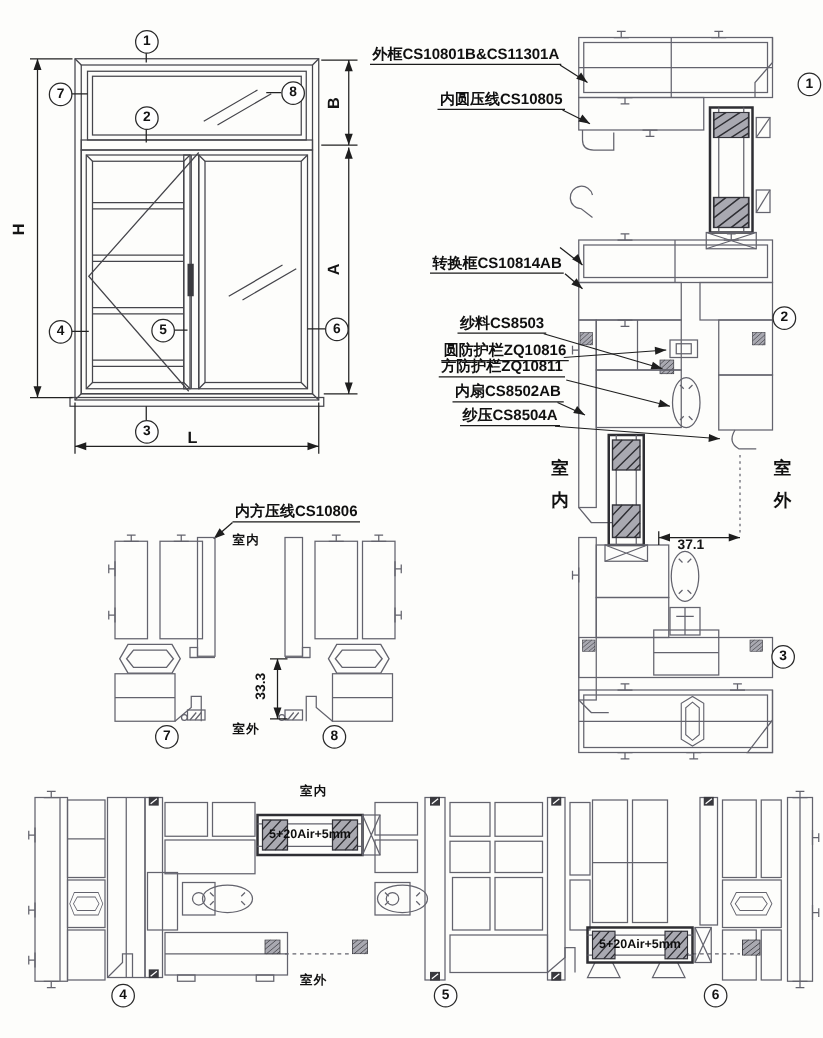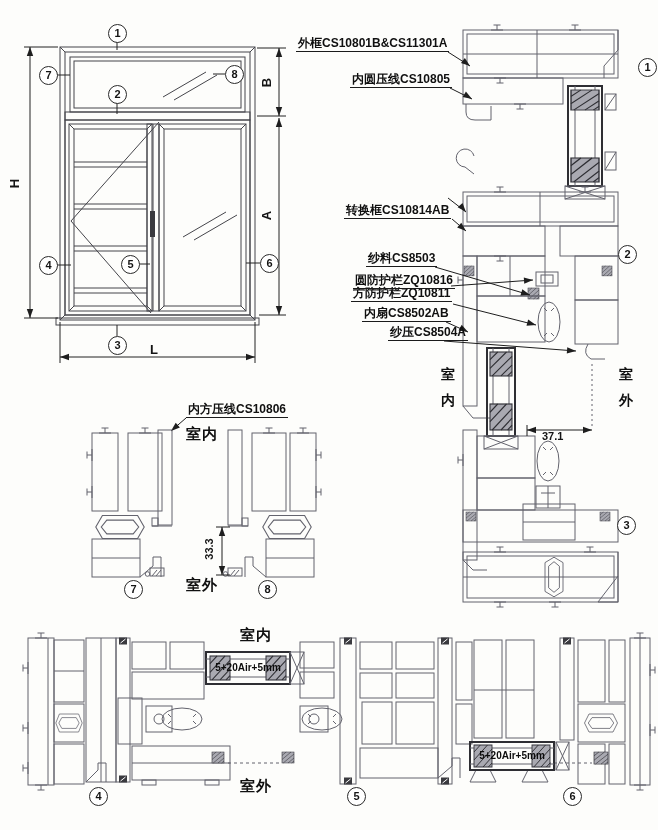--- a/index.html
+++ b/index.html
@@ -7,21 +7,21 @@
        font-family:"Liberation Sans",sans-serif;}
   .stage{position:absolute;left:0;top:0;width:658px;height:694px;}
   svg.art{position:absolute;left:0;top:0;}
   .lbl{position:absolute;font-weight:bold;font-size:12px;line-height:13px;color:#101010;
        white-space:nowrap;border-bottom:1.5px solid #1b1b1b;padding:0 2px 1px 2px;}
   .co{position:absolute;width:17px;height:17px;border:1.4px solid #2a2a2a;border-radius:50%;
       background:#fff;font-size:11px;line-height:17px;font-weight:bold;text-align:center;color:#141414;}
   .dim{position:absolute;font-weight:bold;font-size:13px;color:#141414;white-space:nowrap;}
   .dimsm{position:absolute;font-weight:bold;font-size:11px;color:#141414;white-space:nowrap;}
   .rot{transform:rotate(-90deg);transform-origin:center center;}
-  .side{position:absolute;font-weight:bold;font-size:15px;letter-spacing:1px;color:#101010;white-space:nowrap;}
+  .side{position:absolute;font-weight:bold;font-size:10px;letter-spacing:1px;color:#101010;white-space:nowrap;}
   .sidev{position:absolute;display:flex;flex-direction:column;gap:8px;font-weight:bold;font-size:14px;color:#101010;}
   .gl{position:absolute;font-weight:bold;font-size:10px;color:#0d0d0d;text-align:center;letter-spacing:0;}
 </style>
 </head>
 <body>
 
 <div class="stage">
 
 <svg class="art" width="658" height="830" viewBox="0 0 658 830">
   <defs>
@@ -378,21 +378,21 @@
   </g>
 </svg>
 
 <div class="lbl" style="left:296px;top:37px">外框CS10801B&amp;CS11301A</div>
 <div class="lbl" style="left:350px;top:73px">内圆压线CS10805</div>
 <div class="lbl" style="left:344px;top:204px">转换框CS10814AB</div>
 <div class="lbl" style="left:366px;top:252px">纱料CS8503</div>
 <div class="lbl" style="left:351px;top:287px">方防护栏ZQ10811</div>
 <div class="lbl" style="left:353px;top:274px">圆防护栏ZQ10816</div>
 <div class="lbl" style="left:362px;top:307px">内扇CS8502AB</div>
-<div class="lbl" style="left:388px;top:326px">纱压CS8504A</div>
+<div class="lbl" style="left:368px;top:326px">纱压CS8504A</div>
 <div class="lbl" style="left:186px;top:403px">内方压线CS10806</div>
 
 <div class="dim rot" style="left:10px;top:176px">H</div>
 <div class="dim" style="left:150px;top:342px">L</div>
 <div class="dim rot" style="left:262px;top:75px">B</div>
 <div class="dim rot" style="left:262px;top:208px">A</div>
 <div class="dimsm" style="left:542px;top:430px">37.1</div>
 <div class="dimsm rot" style="left:198px;top:543px">33.3</div>
 
 <div class="gl" style="left:206px;top:662px;width:84px">5+20Air+5mm</div>

